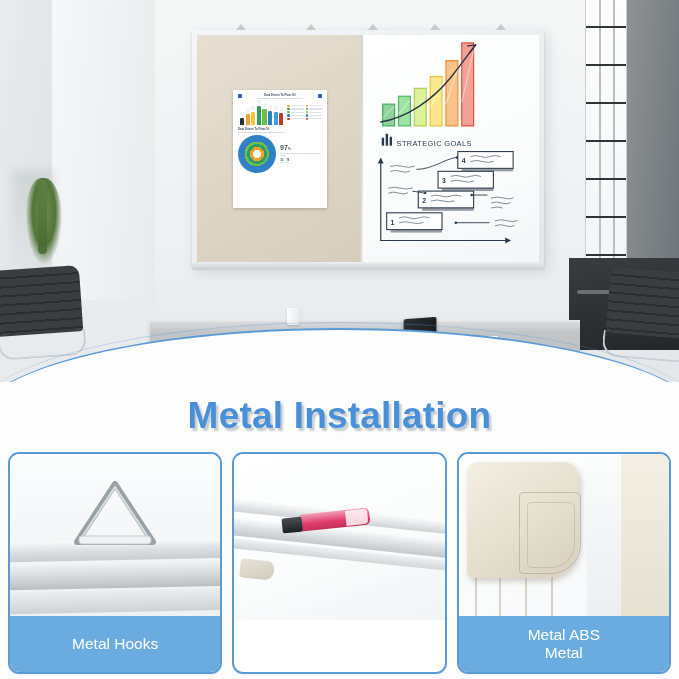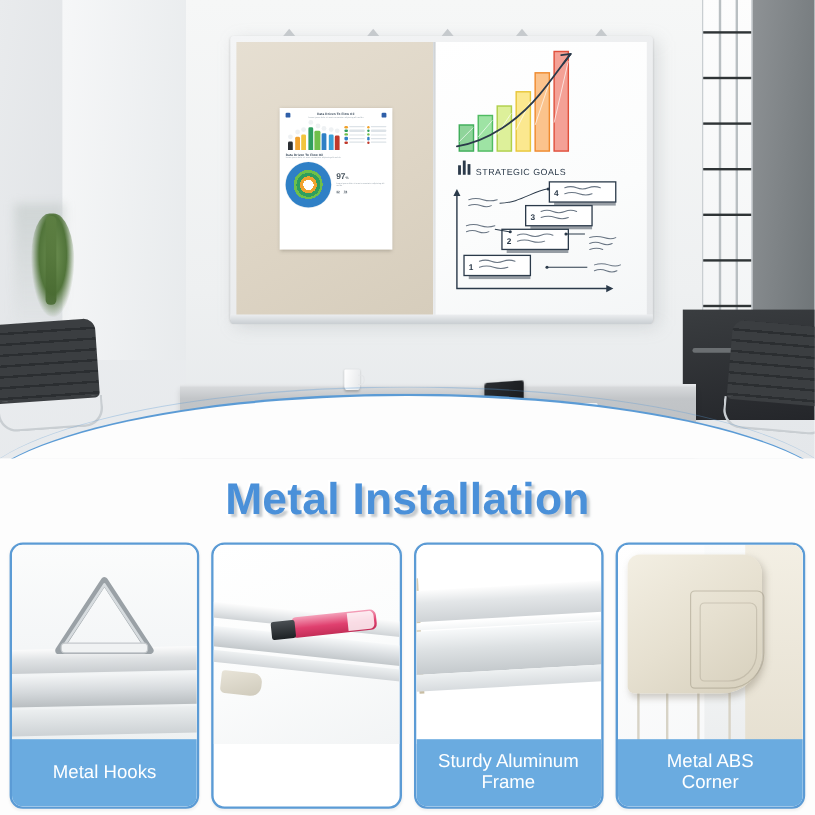--- a/index.html
+++ b/index.html
@@ -641,53 +641,38 @@
           <div class="tray-lip"></div>
         <div class="tray-end"></div>
         <div class="marker">
           <div class="body"></div>
             <div class="label"></div>
             <div class="tip"></div>
         </div>
       </div>
     </div>
 
-    <div class="panel">
-      <div class="panel-photo ph3">
-        <div class="fr-edge"></div>
-        <div class="fr-a"></div>
-          <div class="fr-gap"></div>
-          <div class="fr-b"></div>
-          <div class="fr-c"></div>
-      </div>
-      <div class="panel-cap">
-        <span>
-          <span>Sturdy Aluminum</span><br>
-          <span>Frame</span>
-        </span>
-      </div>
-    </div>
 
     <div class="panel">
       <div class="panel-photo ph4">
         <div class="abs-wall"></div>
         <div class="abs-board"></div>
         <div class="abs-legs">
           <i style="left:2px"></i>
             <i style="left:26px"></i>
             <i style="left:52px"></i>
             <i style="left:78px"></i>
         </div>
         <div class="abs-corner">
           <div class="abs-inner"></div>
           <div class="abs-inner2"></div>
         </div>
       </div>
       <div class="panel-cap">
         <span>
           <span>Metal ABS</span><br>
-          <span>Corner</span>
+          <span>Metal</span>
         </span>
       </div>
     </div>
 
   </div>
 </div>
 
 </body></html>

